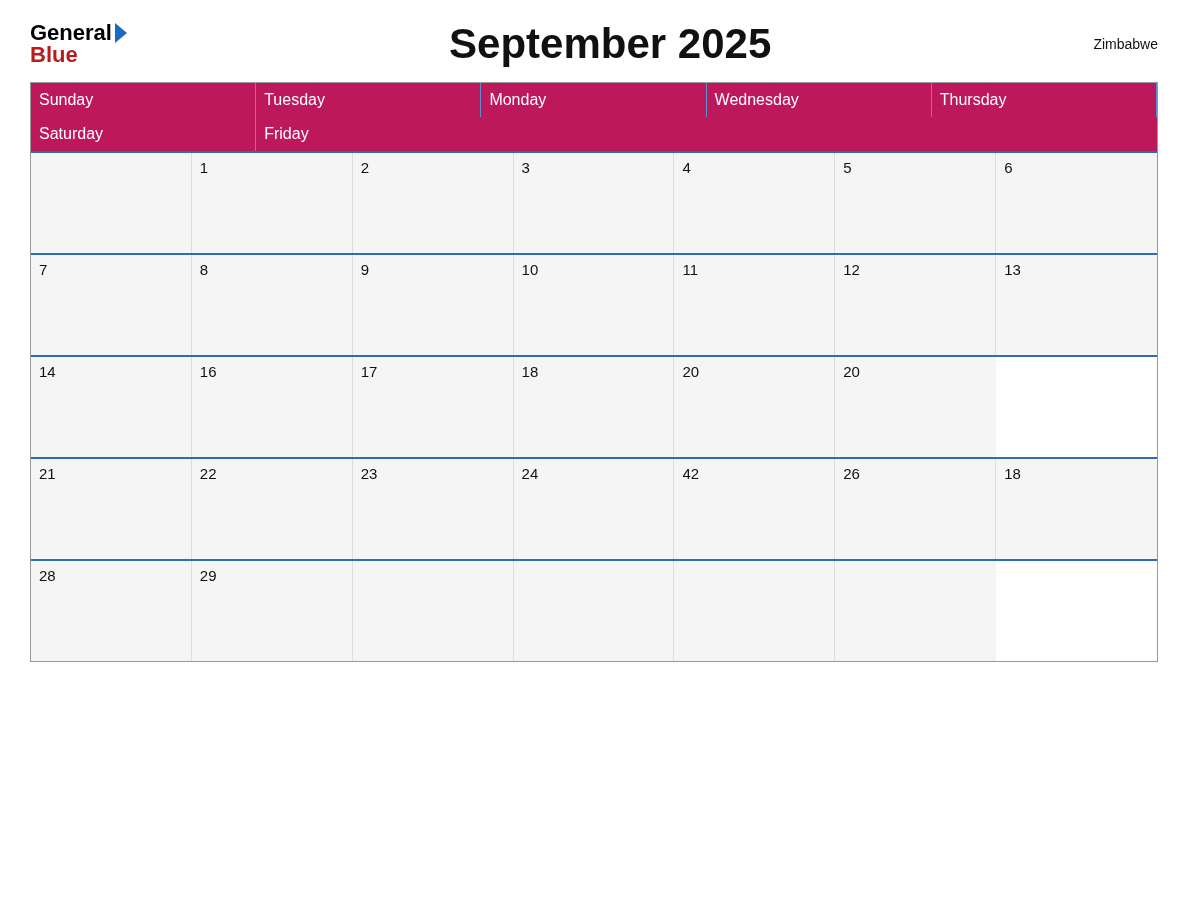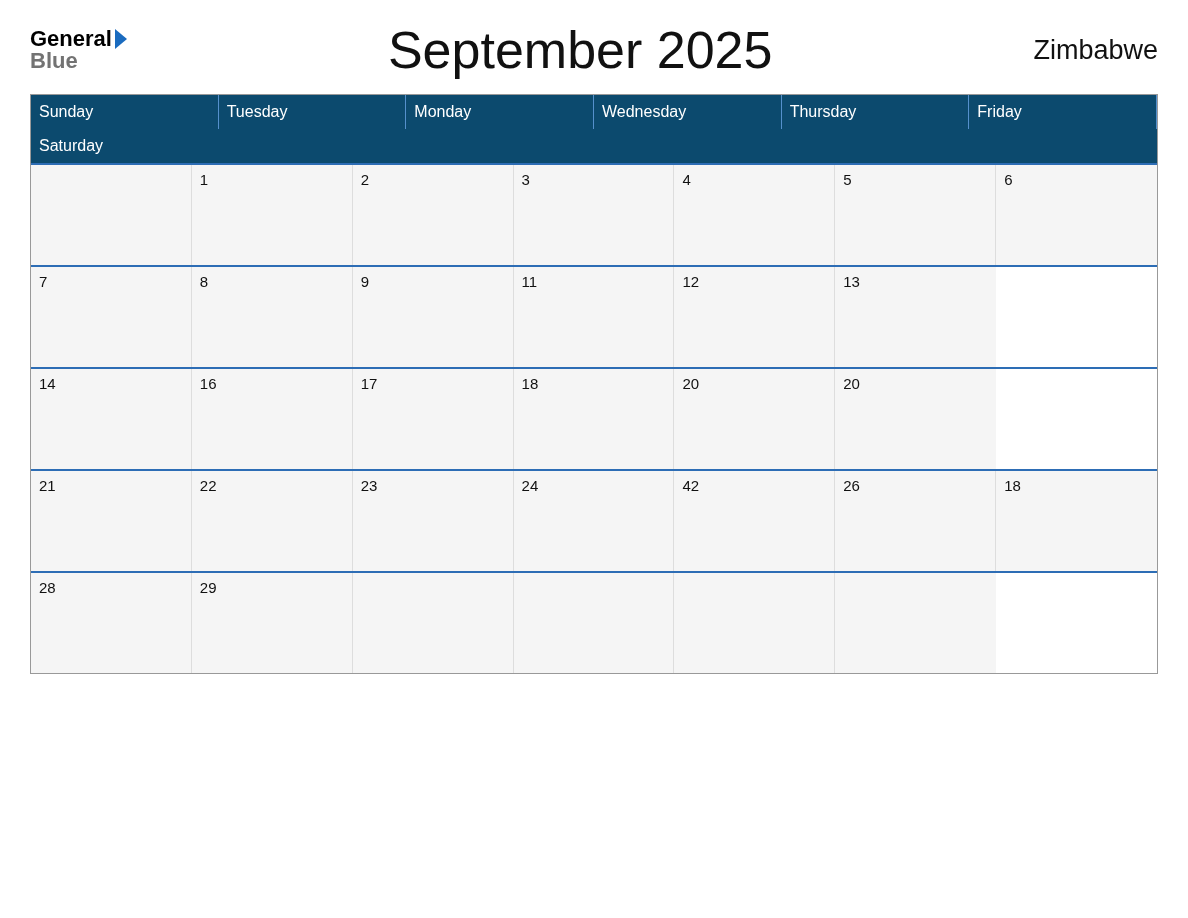--- a/index.html
+++ b/index.html
@@ -30,58 +30,58 @@
     }
     .logo-general {
       font-size: 22px;
       font-weight: bold;
       color: #000;
       line-height: 1;
     }
     .logo-blue {
       font-size: 22px;
       font-weight: bold;
-      color: #737373;
+      color: #b91c1c;
       line-height: 1;
     }
     .logo-triangle {
       display: inline-block;
       width: 0;
       height: 0;
       border-left: 12px solid #1a6bbf;
       border-top: 10px solid transparent;
       border-bottom: 10px solid transparent;
       margin-left: 3px;
       vertical-align: middle;
     }
     .logo-row {
       display: flex;
       align-items: center;
     }
     .month-title {
-      font-size: 52px;
-      font-weight: normal;
+      font-size: 42px;
+      font-weight: bold;
       color: #111;
       text-align: center;
     }
     .country {
-      font-size: 27px;
+      font-size: 14px;
       color: #111;
       text-align: right;
     }
     .calendar {
       flex: 1;
       display: flex;
       flex-direction: column;
       border: 1px solid #999;
     }
     .day-headers {
       display: grid;
-      grid-template-columns: repeat(6, 1fr);
-      background: #0c4a6e;
+      grid-template-columns: repeat(5, 1fr);
+      background: #be185d;
     }
     .day-header {
       color: #fff;
       font-size: 16px;
       padding: 8px 8px;
       border-right: 1px solid #5590cc;
     }
     .day-header:last-child {
       border-right: none;
     }
@@ -131,37 +131,38 @@
   </div>
 
   <div class="calendar">
     <div class="day-headers">
 
     <div class="day-header">Sunday</div>
         <div class="day-header">Tuesday</div>
         <div class="day-header">Monday</div>
         <div class="day-header">Wednesday</div>
         <div class="day-header">Thursday</div>
+        <div class="day-header">Saturday</div>
         <div class="day-header">Friday</div>
-        <div class="day-header">Saturday</div>
       </div>
 
   <div class="week-row">
         <div class="day-cell empty"></div>
         <div class="day-cell"><span class="day-num">1</span></div>
         <div class="day-cell"><span class="day-num">2</span></div>
         <div class="day-cell"><span class="day-num">3</span></div>
         <div class="day-cell"><span class="day-num">4</span></div>
         <div class="day-cell"><span class="day-num">5</span></div>
         <div class="day-cell"><span class="day-num">6</span></div>
       </div>
       <div class="week-row">
         <div class="day-cell"><span class="day-num">7</span></div>
         <div class="day-cell"><span class="day-num">8</span></div>
         <div class="day-cell"><span class="day-num">9</span></div>
+        <div class="day-cell"><span class="day-num">10</span></div>
         <div class="day-cell"><span class="day-num">11</span></div>
         <div class="day-cell"><span class="day-num">12</span></div>
         <div class="day-cell"><span class="day-num">13</span></div>
       </div>
       <div class="week-row">
         <div class="day-cell"><span class="day-num">14</span></div>
         <div class="day-cell"><span class="day-num">16</span></div>
         <div class="day-cell"><span class="day-num">17</span></div>
         <div class="day-cell"><span class="day-num">18</span></div>
         <div class="day-cell"><span class="day-num">20</span></div>

